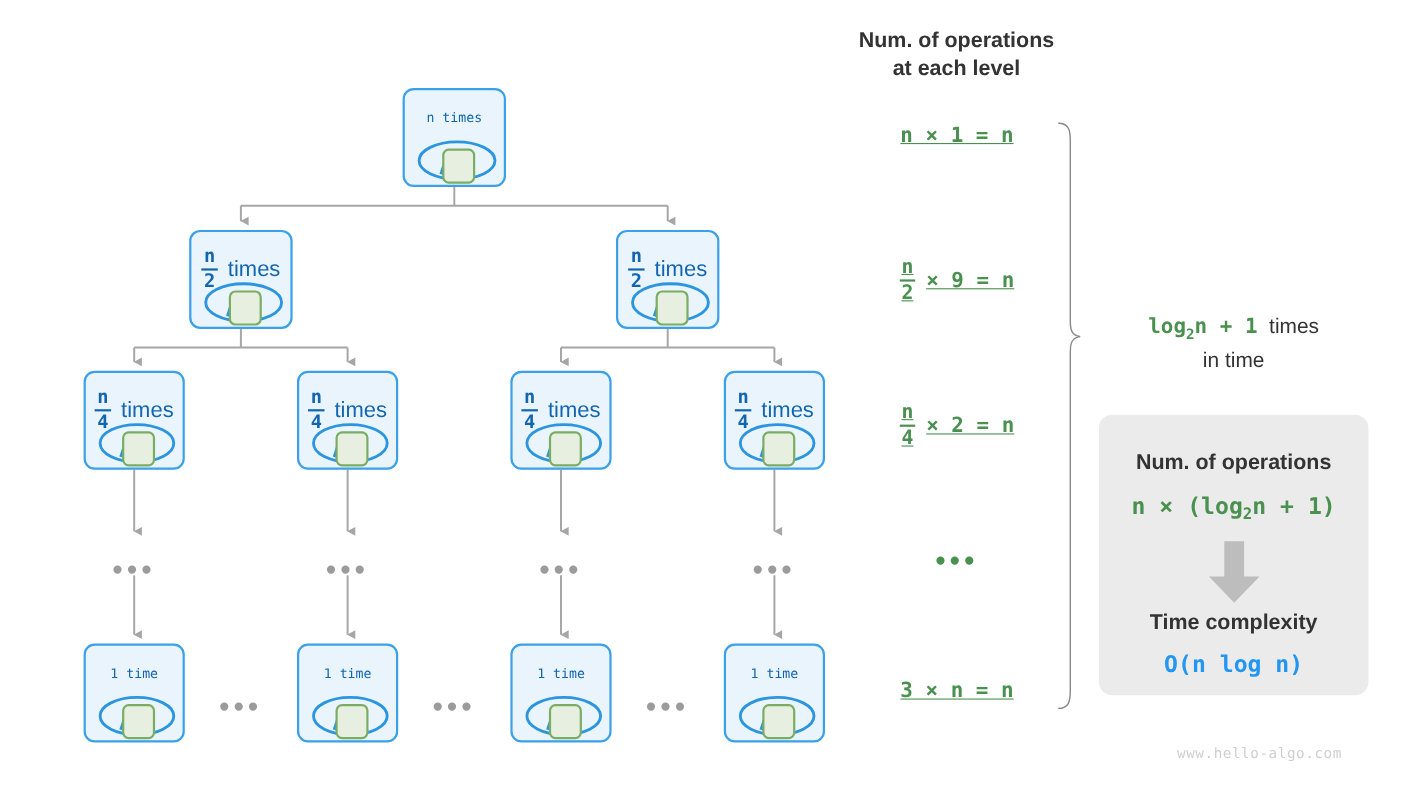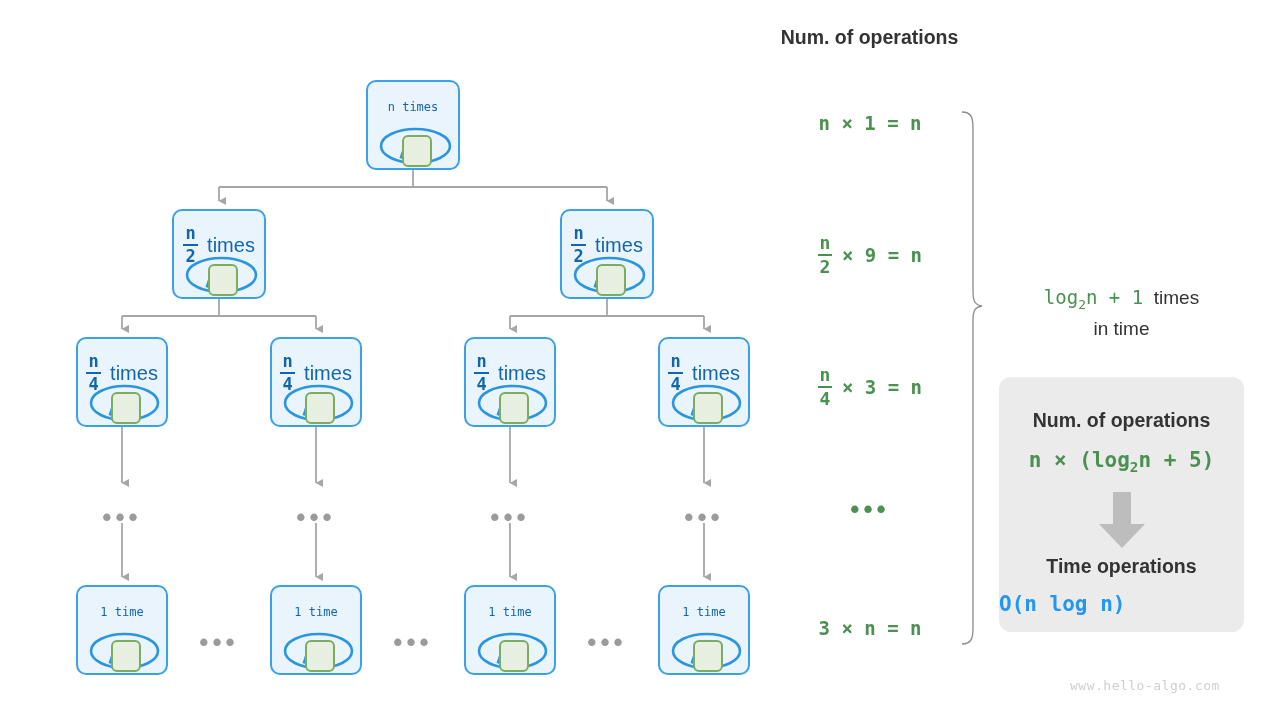--- a/index.html
+++ b/index.html
@@ -87,37 +87,38 @@
   }
   .formula{
     position:absolute;
     color:#4a9150;
     font-family:"DejaVu Sans Mono","Liberation Mono",monospace;
     font-weight:700;
     font-size:19px;
     white-space:nowrap;
     display:flex;align-items:center;justify-content:center;
     width:100%;
+    text-decoration:underline;
   }
   .formula .frac{font-size:18px;color:#4a9150;}
   .formula .frac .bar{background:#4a9150;width:14px;}
   .fcol{position:absolute;left:780px;width:180px;text-align:center;}
 
   
   .levels{
     position:absolute;
     text-align:center;
     color:#333333;
     font-size:19px;
     line-height:1.45;
     white-space:nowrap;
   }
   .levels .code{
     font-family:"DejaVu Sans Mono","Liberation Mono",monospace;
-    font-weight:400;
+    font-weight:700;
     color:#4a9150;
     font-size:19px;
   }
   sub{font-size:.68em;}
 
   
   .card{
     position:absolute;
     background:#ebebeb;
     border-radius:12px;
@@ -125,21 +126,21 @@
   .card .t{
     position:absolute;left:0;right:0;text-align:center;
     color:#333333;font-weight:700;font-size:19.5px;white-space:nowrap;
   }
   .card .g{
     position:absolute;left:0;right:0;text-align:center;
     color:#4a9150;font-weight:700;font-size:21px;white-space:nowrap;
     font-family:"DejaVu Sans Mono","Liberation Mono",monospace;
   }
   .card .b{
-    position:absolute;left:0;right:0;text-align:left;
+    position:absolute;left:0;right:0;text-align:center;
     color:#2196f3;font-weight:700;font-size:21px;white-space:nowrap;
     font-family:"DejaVu Sans Mono","Liberation Mono",monospace;
   }
   .bigarrow{position:absolute;}
 
   .watermark{
     position:absolute;
     color:#cfcfcf;
     font-family:"DejaVu Sans Mono","Liberation Mono",monospace;
     font-size:13px;
@@ -330,20 +331,21 @@
       <div class="dots" style="left: 290px; top: 504px; width: 52px; text-align: center;">•••</div>
       <div class="dots" style="left: 484px; top: 504px; width: 52px; text-align: center;">•••</div>
       <div class="dots" style="left: 678px; top: 504px; width: 52px; text-align: center;">•••</div>
       <div class="dots" style="left: 193px; top: 629px; width: 52px; text-align: center;">•••</div>
       <div class="dots" style="left: 387px; top: 629px; width: 52px; text-align: center;">•••</div>
       <div class="dots" style="left: 581px; top: 629px; width: 52px; text-align: center;">•••</div>
     </div>
 
   <div class="hdr" style="left:762px;width:215px;top:25px;">
     <div>Num. of operations</div>
+    <div>at each level</div>
   </div>
 
   <div id="ops">
       <div class="fcol" style="top: 112px;">
         <div class="formula">n × 1 = n</div>
       </div>
       <div class="fcol" style="top: 234px;">
         <div class="formula">
           <span class="frac">
             <span class="num">n</span>
@@ -353,40 +355,40 @@
           <span style="padding-left:10px;">× 9 = n</span>
         </div>
       </div>
       <div class="fcol" style="top: 366px;">
         <div class="formula">
           <span class="frac">
             <span class="num">n</span>
             <span class="bar"></span>
             <span class="den">4</span>
           </span>
-          <span style="padding-left:10px;">× 3 = n</span>
+          <span style="padding-left:10px;">× 2 = n</span>
         </div>
       </div>
       <div class="fcol" style="top: 496px;">
         <div class="dots green" style="position:relative;text-align:center;">•••</div>
       </div>
       <div class="fcol" style="top: 617px;">
         <div class="formula">3 × n = n</div>
       </div>
     </div>
 
   <div class="levels" style="left:1000px;width:243px;top:284px;">
     <div><span class="code"><span>log</span><sub>2</sub><span>n + 1</span></span>&nbsp; <span>times</span></div>
     <div>in time</div>
   </div>
 
   <div class="card" id="card" style="left: 999px; top: 377px; width: 245px; height: 255px;">
     <div class="t" style="top:32px;">Num. of operations</div>
-    <div class="g" style="top:71px;"><span>n × (log</span><sub>2</sub><span>n + 5)</span></div>
+    <div class="g" style="top:71px;"><span>n × (log</span><sub>2</sub><span>n + 1)</span></div>
     <svg class="bigarrow" style="left:97px;top:113px;" width="52" height="62">
       <path d="M17,2 L35,2 L35,34 L49,34 L26,58 L3,34 L17,34 Z" fill="#bdbdbd"></path>
     </svg>
-    <div class="t" style="top:178px;">Time operations</div>
+    <div class="t" style="top:178px;">Time complexity</div>
     <div class="b" style="top:215px;">O(n log n)</div>
   </div>
 
   <div class="watermark" style="left:1070px;top:678px;">www.hello-algo.com</div>
 </div>
 
 </body></html>

